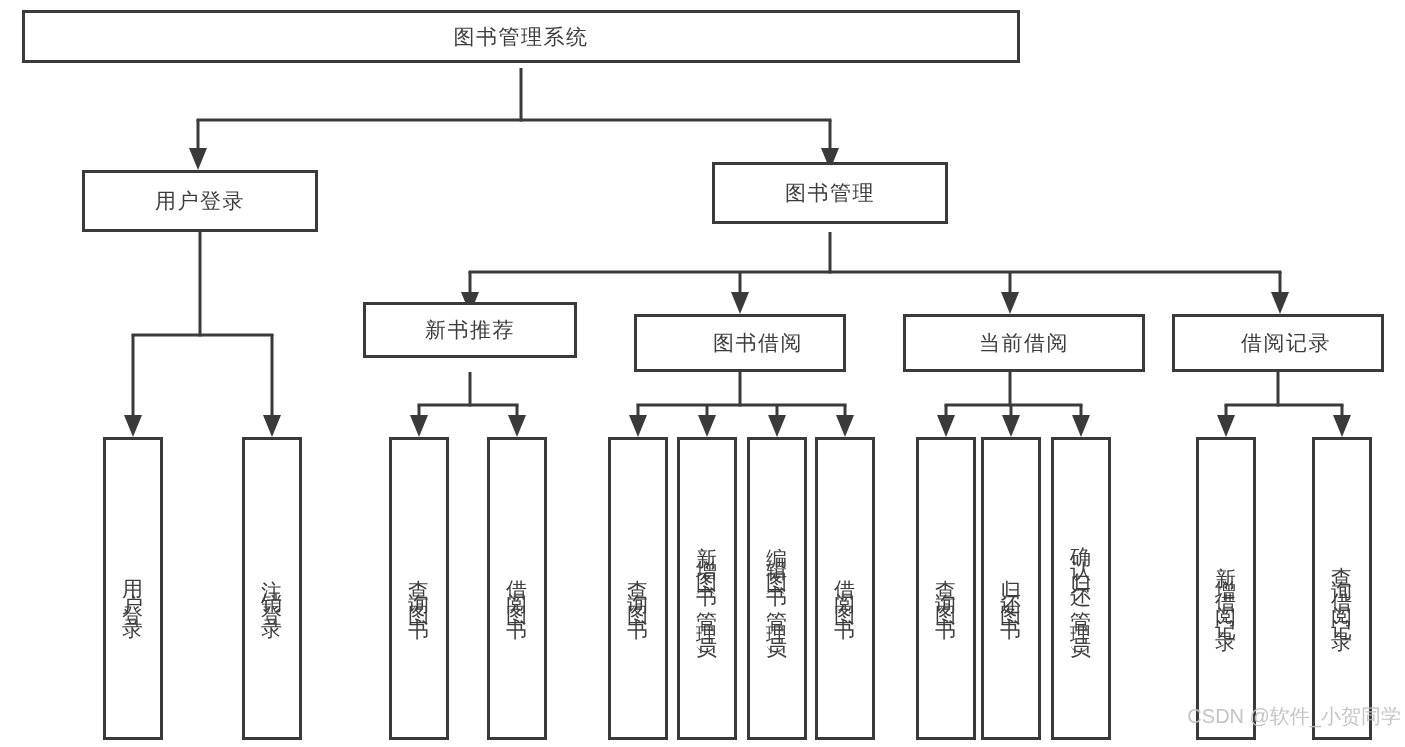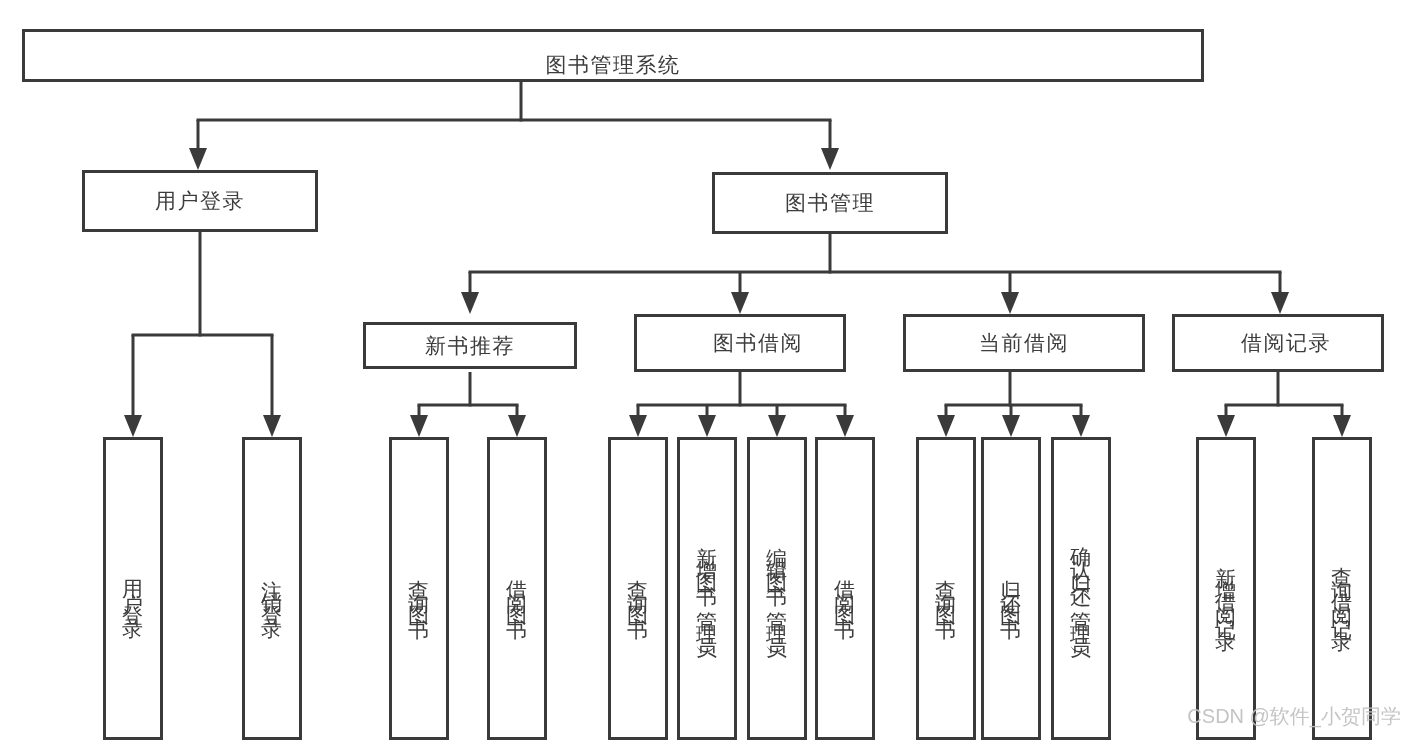--- a/index.html
+++ b/index.html
@@ -81,32 +81,32 @@
     <line x1="1011" y1="405" x2="1011" y2="423"></line>
     <polygon points="1002,415 1020,415 1011,437"></polygon>
     <line x1="1081" y1="405" x2="1081" y2="423"></line>
     <polygon points="1072,415 1090,415 1081,437"></polygon>
     <line x1="1226" y1="405" x2="1226" y2="423"></line>
     <polygon points="1217,415 1235,415 1226,437"></polygon>
     <line x1="1342" y1="405" x2="1342" y2="423"></line>
     <polygon points="1333,415 1351,415 1342,437"></polygon>
   </svg>
 
-<div class="node" style="left:22px; top:29px; width:1182px; height:53px;align-items:flex-end;">
+<div class="node" style="left:22px; top:10px; width:998px; height:53px;">
   <span>图书管理系统</span>
 </div>
 
 <div class="node" style="left:82px; top:170px; width:236px; height:62px;">
   <span>用户登录</span>
 </div>
-<div class="node" style="left:712px; top:172px; width:236px; height:62px;">
+<div class="node" style="left:712px; top:162px; width:236px; height:62px;">
   <span>图书管理</span>
 </div>
 
-<div class="node" style="left:363px; top:322px; width:214px; height:47px;">
+<div class="node" style="left:363px; top:302px; width:214px; height:56px;">
   <span>新书推荐</span>
 </div>
 <div class="node" style="left:634px; top:314px; width:212px; height:58px;padding-left:36px;">
   <span>图书借阅</span>
 </div>
 <div class="node" style="left:903px; top:314px; width:242px; height:58px;">
   <span>当前借阅</span>
 </div>
 <div class="node" style="left:1172px; top:314px; width:212px; height:58px;padding-left:16px;">
   <span>借阅记录</span>

